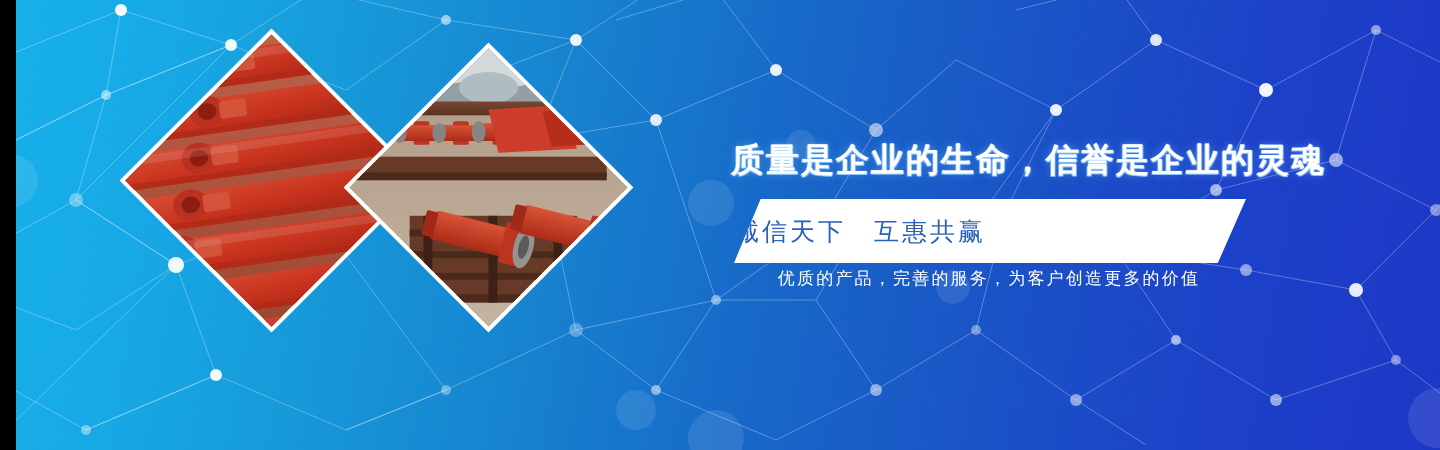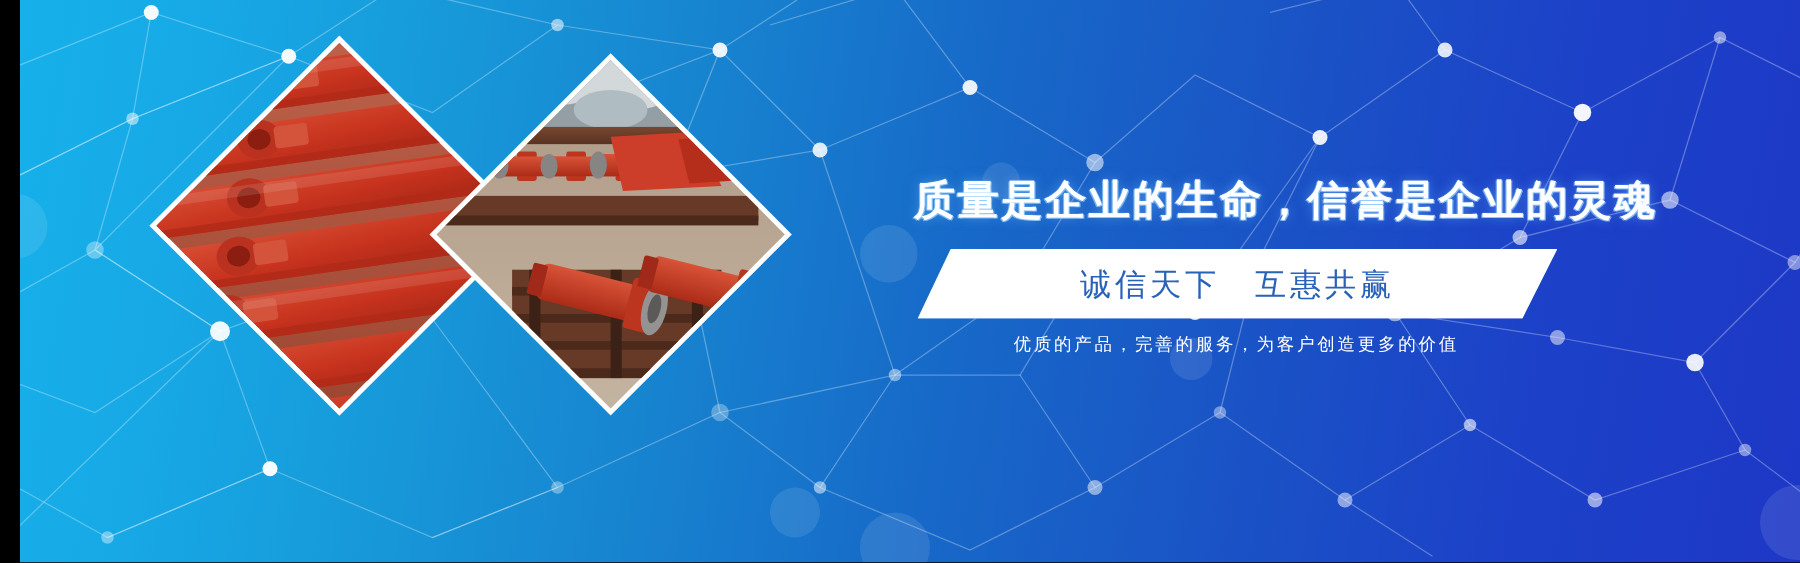--- a/index.html
+++ b/index.html
@@ -95,43 +95,42 @@
       -1px 1px 0 rgba(150,205,255,0.65),
       0 0 9px rgba(120,190,255,0.55);
   }
 
   
   .ribbon {
     position: absolute;
     left: 718px;
     top: 199px;
     width: 512px;
-    height: 56px;
+    height: 64px;
     background: #ffffff;
     clip-path: polygon(5.2% 0%, 100% 0%, 94.5% 100%, 0% 100%);
     display: flex;
     align-items: center;
-    justify-content: center;
   }
   .ribbon-text {
     font-size: 25px;
     font-weight: normal;
     color: #2a62b8;
     letter-spacing: 3px;
     white-space: pre;
   }
 
   
   .sub {
     position: absolute;
     width: 520px;
     left: 713px;
     text-align: center;
     color: #ffffff;
-    font-size: 14px;
+    font-size: 17px;
     letter-spacing: 2.2px;
     white-space: nowrap;
   }
   #sub-line-1 { top: 267px; }
   #sub-line-2 { top: 302px; }
 </style>
 </head>
 <body>
 
 <div class="banner">

